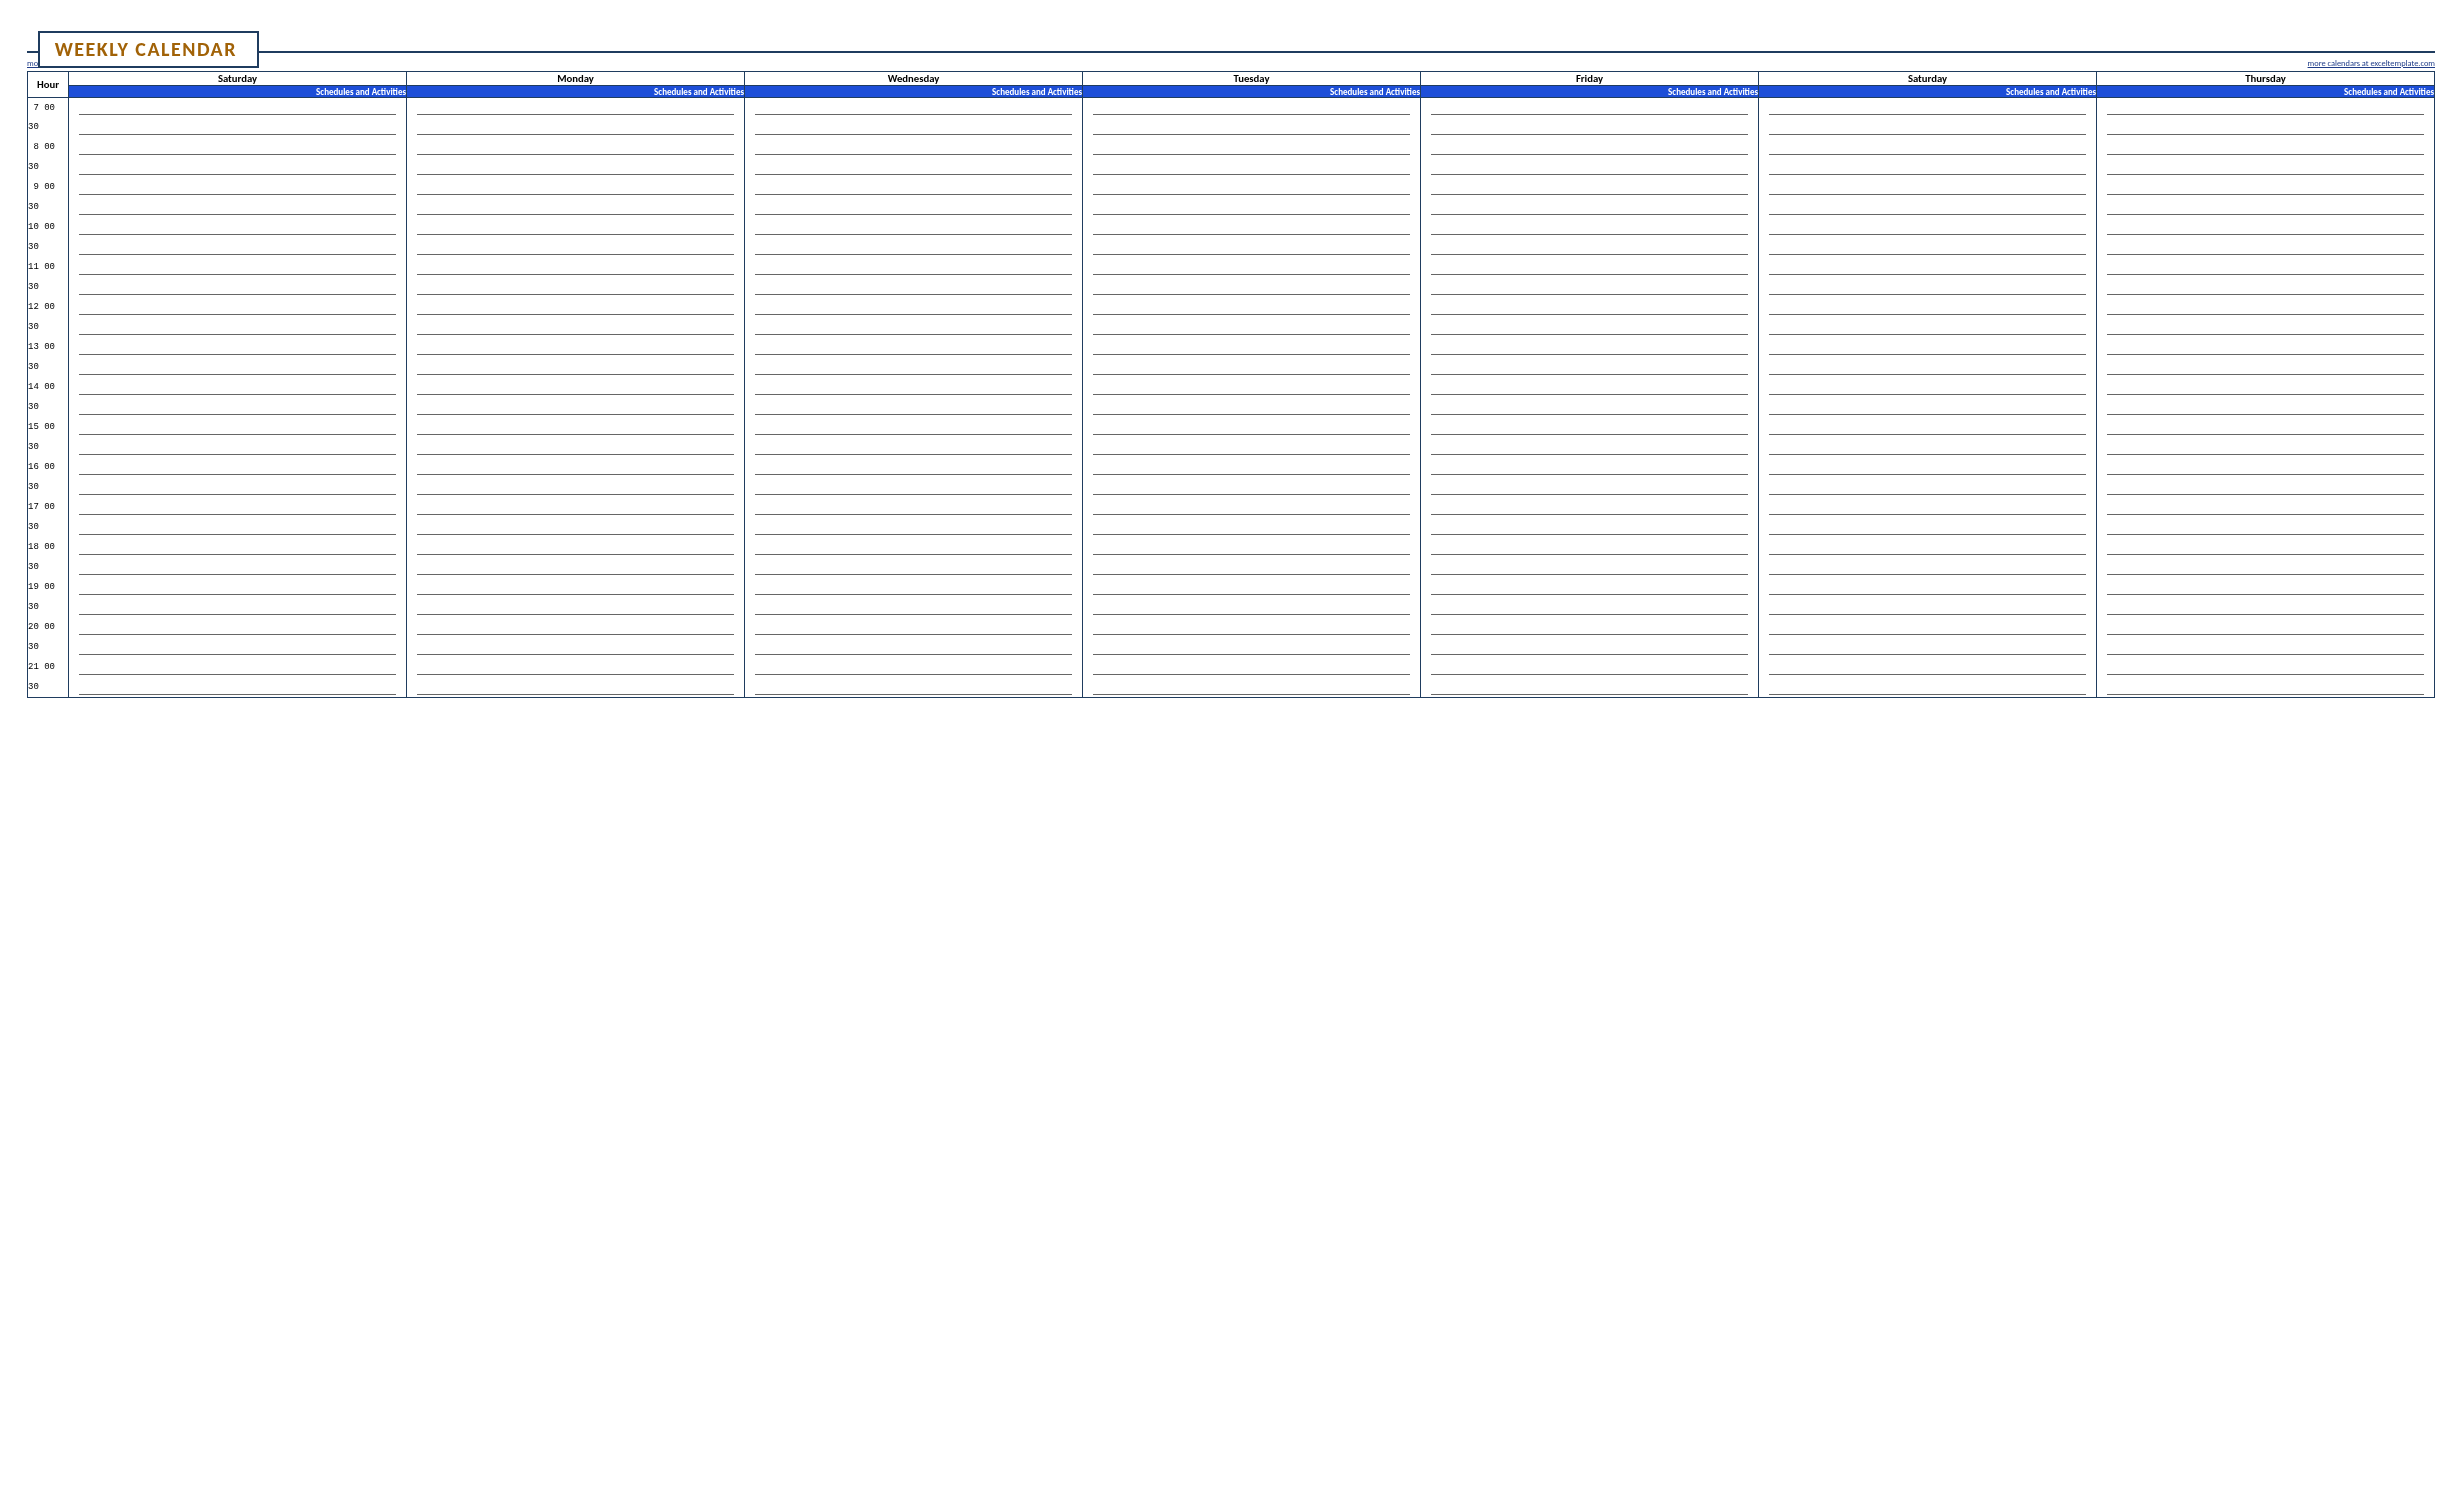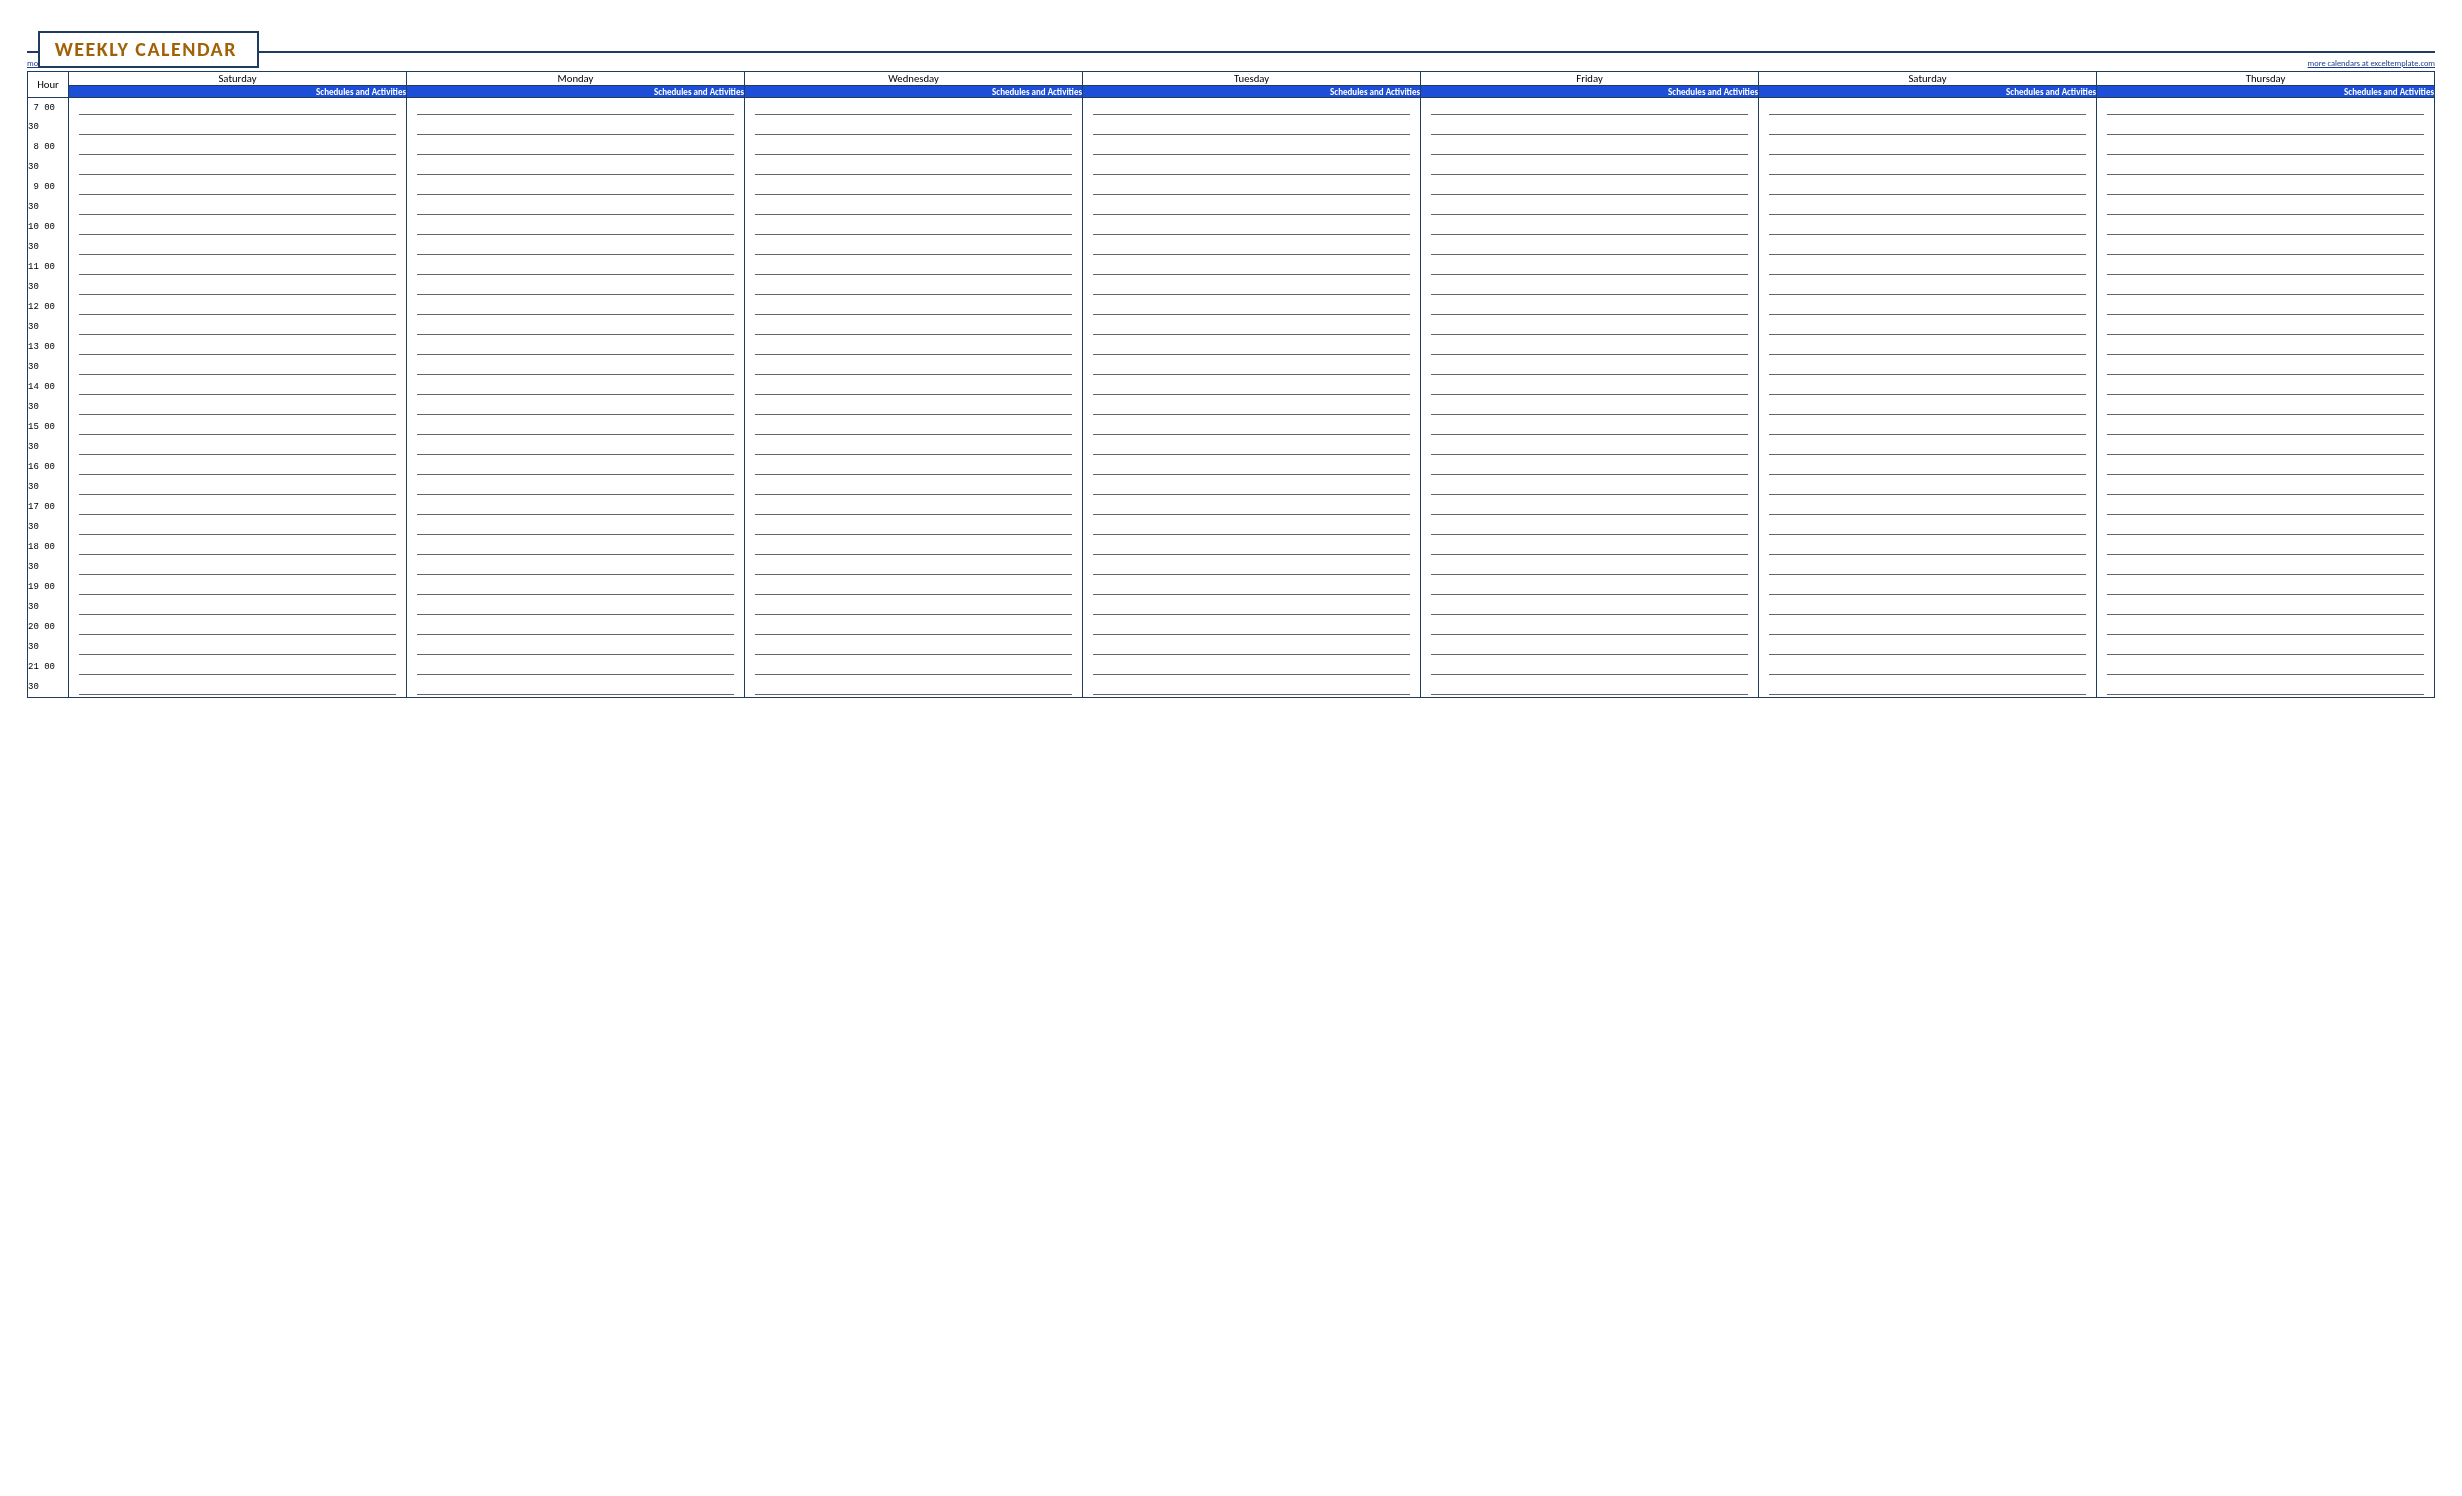--- a/index.html
+++ b/index.html
@@ -48,21 +48,21 @@
     margin-top: 3px;
   }
   table.calendar th,
   table.calendar td {
     padding: 0;
   }
 
   
   .hour-head, .day-head {
     border: 0.8px solid #1f3c5f;
-    font-weight: 400;
+    font-weight: 700;
     font-size: 10.7px;
     text-align: center;
     padding: 4.6px 0;
   }
   .hour-head {
     width: 41px;
   }
   
   .sub-head {
     background: #1d4ed8;

